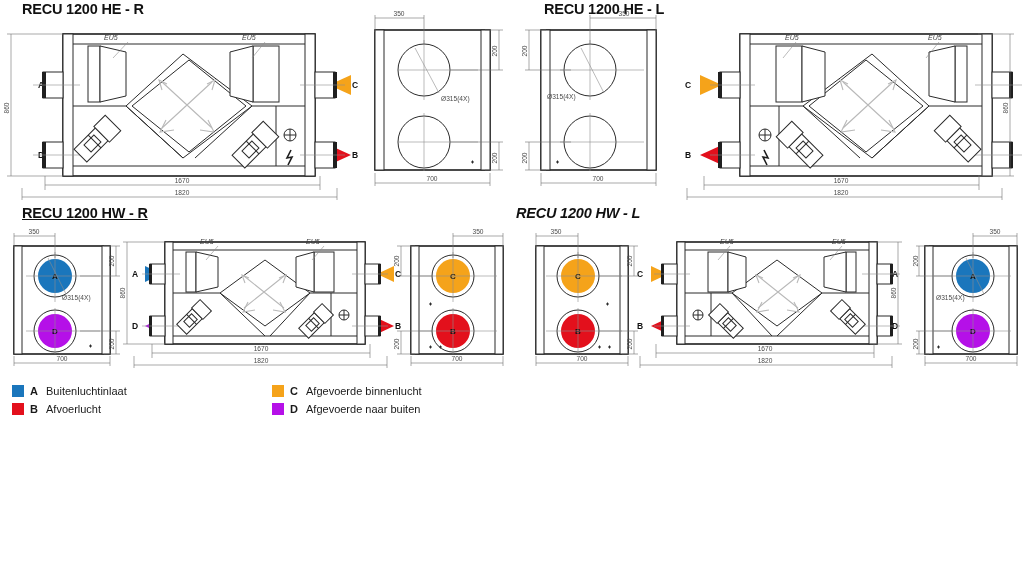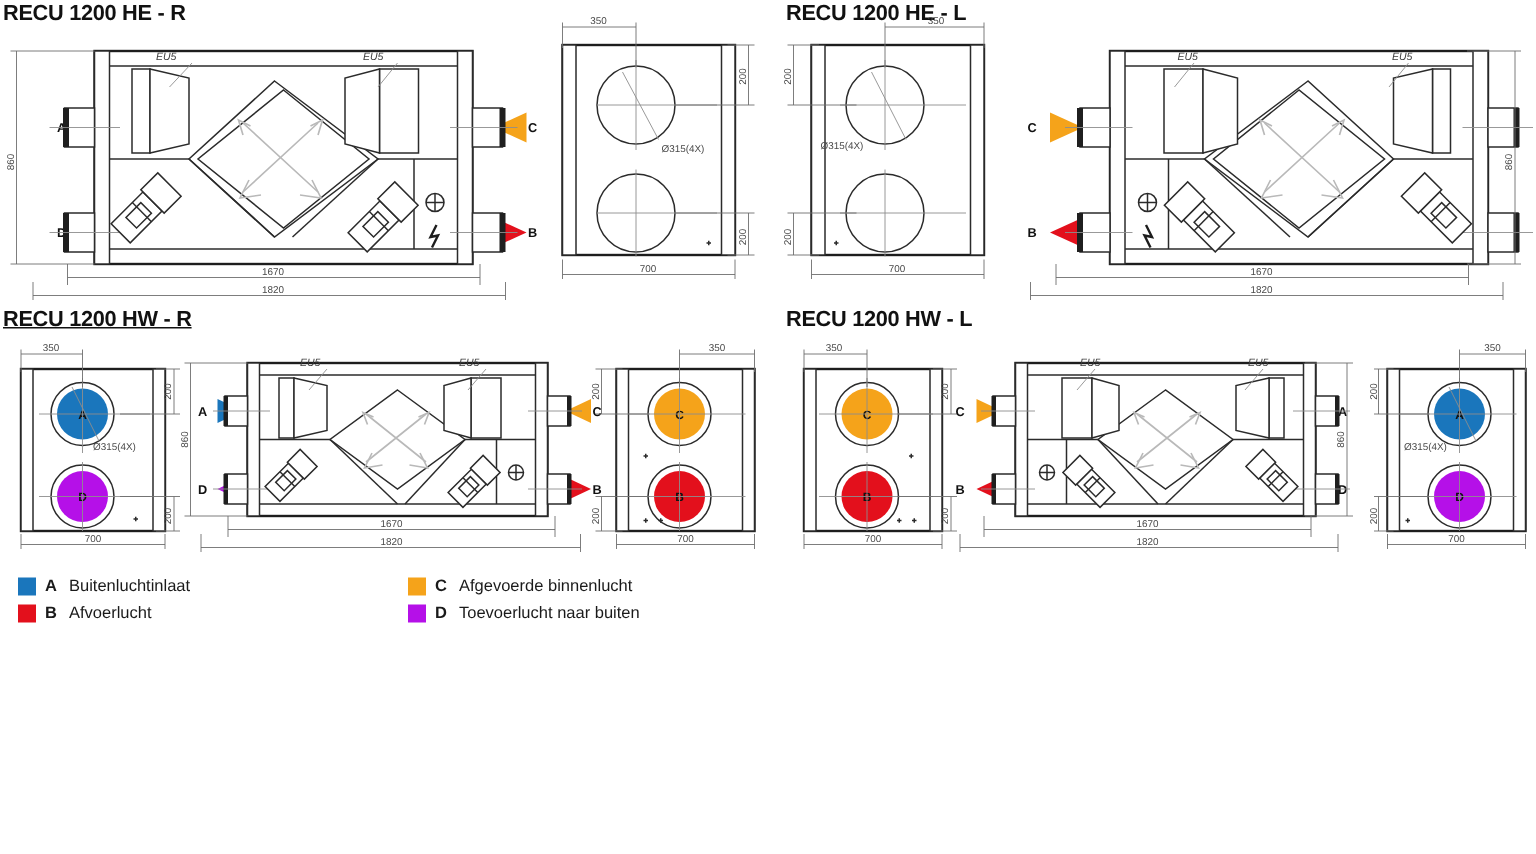--- a/index.html
+++ b/index.html
@@ -1,21 +1,21 @@
 <!DOCTYPE html>
 <html><head>
 <meta charset="utf-8">
 <style>
   html,body{margin:0;padding:0;background:#ffffff;}
   body{width:1024px;height:569px;position:relative;
        font-family:"Liberation Sans","DejaVu Sans",sans-serif;
        color:#1a1a1a;overflow:hidden;}
   .panel{position:absolute;}
   .title{position:absolute;font-size:14.5px;font-weight:bold;letter-spacing:-0.2px;
-         color:#111;white-space:nowrap;}
+         color:#111;white-space:nowrap;margin-left:20px;}
   svg{display:block;overflow:visible;}
   .ln{fill:none;stroke:#2b2b2b;stroke-width:1;}
   .ln-th{fill:none;stroke:#1d1d1d;stroke-width:1.6;}
   .ln-l{fill:none;stroke:#8d8d8d;stroke-width:.6;}
   .ln-dim{fill:none;stroke:#6e6e6e;stroke-width:.6;}
   .fillw{fill:#ffffff;}
   .fillg{fill:#1f1f1f;}
   .arrowfaint{fill:none;stroke:#b9b9b9;stroke-width:1.1;}
   .dimtxt{font-size:6.6px;fill:#4a4a4a;font-family:"Liberation Sans",sans-serif;}
   .eutxt{font-size:7px;fill:#3b3b3b;font-style:italic;font-family:"Liberation Sans",sans-serif;}
@@ -26,21 +26,21 @@
   .sw{width:12px;height:12px;display:inline-block;margin-right:6px;border:0;}
   .legkey{font-size:11px;font-weight:bold;width:16px;}
   .legtxt{font-size:11px;}
 </style>
 </head>
 <body>
 
 <div class="title" style="left:2px;top:1px;">RECU 1200 HE - R</div>
 <div class="title" style="left:524px;top:1px;">RECU 1200 HE - L</div>
 <div class="title" style="left:2px;top:205px;text-decoration:underline;">RECU 1200 HW - R</div>
-<div class="title" style="left:524px;top:205px;">RECU 1200 HW - L</div>
+<div class="title" style="left:496px;top:205px;font-style:italic;">RECU 1200 HW - L</div>
 
 <div class="panel" style="left:0px;top:20px;width:340px;height:180px;">
 <svg width="340" height="180" viewBox="0 0 340 180">
   <g>
     <path d="M53,55 L75,65 L53,75 Z" fill="#1a76bc"></path>
     <text class="ptlbl" x="38" y="68">A</text>
   </g>
   <g>
     <path d="M75,125 L53,135 L75,145 Z" fill="#b510e8"></path>
     <text class="ptlbl" x="38" y="138">D</text>
@@ -734,15 +734,15 @@
     <span class="legtxt">Afvoerlucht</span>
   </div>
   <div class="legrow" style="left:272px;top:4px;">
     <span class="sw" style="background:#f5a31a;"></span>
     <span class="legkey">C</span>
     <span class="legtxt">Afgevoerde binnenlucht</span>
   </div>
   <div class="legrow" style="left:272px;top:22px;">
     <span class="sw" style="background:#b510e8;"></span>
     <span class="legkey">D</span>
-    <span class="legtxt">Toevoerlucht naar buiten</span>
+    <span class="legtxt">Afgevoerde naar buiten</span>
   </div>
 </div>
 
 </body></html>

